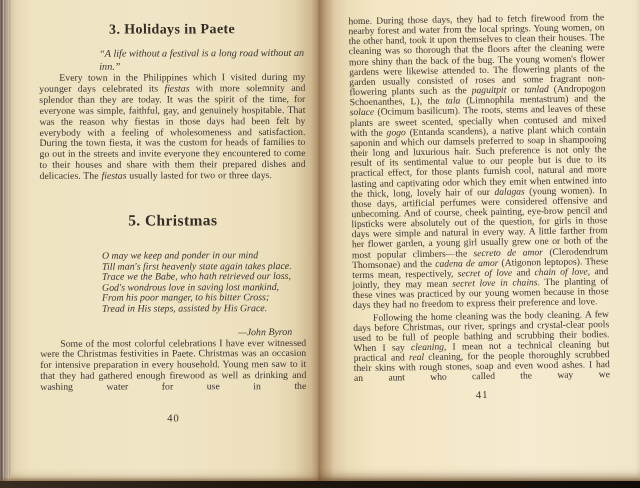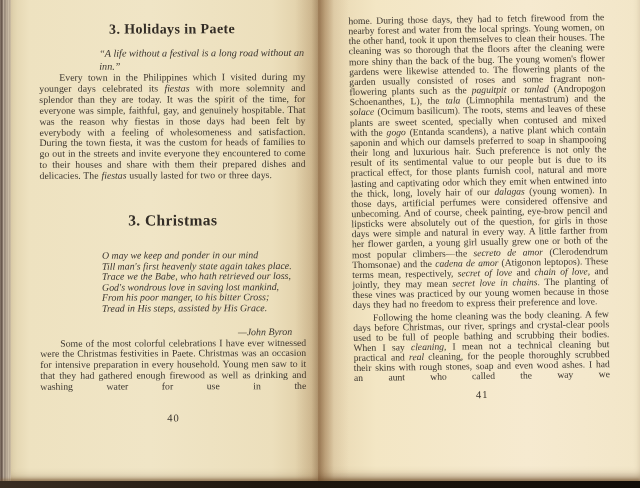--- a/index.html
+++ b/index.html
@@ -72,21 +72,21 @@
 
 <div class="scene">
 
   <div class="edge-strips"></div>
 
   <div class="page left">
     <div class="inner">
       <h1 class="sec">3.  Holidays in Paete</h1>
       <p class="epigraph">“A life without a festival is a long road without an inn.”</p>
       <p class="body indent mt-para1"><span>Every town in the Philippines which I visited during my younger days celebrated its </span><em>fiestas</em><span> with more solemnity and splendor than they are today. It was the spirit of the time, for everyone was simple, faithful, gay, and genuinely hospitable. That was the reason why fiestas in those days had been felt by everybody with a feeling of wholesomeness and satisfaction. During the town fiesta, it was the custom for heads of families to go out in the streets and invite everyone they encountered to come to their houses and share with them their prepared dishes and delicacies. The </span><em>fiestas</em><span> usually lasted for two or three days.</span></p>
-      <h2 class="sec">3.  Christmas</h2>
+      <h2 class="sec">5.  Christmas</h2>
       <div class="poem">
         <div class="poem-line">O may we keep and ponder in our mind</div>
         <div class="poem-line">Till man's first heavenly state again takes place.</div>
         <div class="poem-line">Trace we the Babe, who hath retrieved our loss,</div>
         <div class="poem-line">God's wondrous love in saving lost mankind,</div>
         <div class="poem-line">From his poor manger, to his bitter Cross;</div>
         <div class="poem-line">Tread in His steps, assisted by His Grace.</div>
         <div class="poem-attrib">—John Byron</div>
       </div>
       <p class="body indent cont mt-para2">Some of the most colorful celebrations I have ever witnessed were the Christmas festivities in Paete. Christmas was an occasion for intensive preparation in every household. Young men saw to it that they had gathered enough firewood as well as drinking and washing water for use in the</p>

